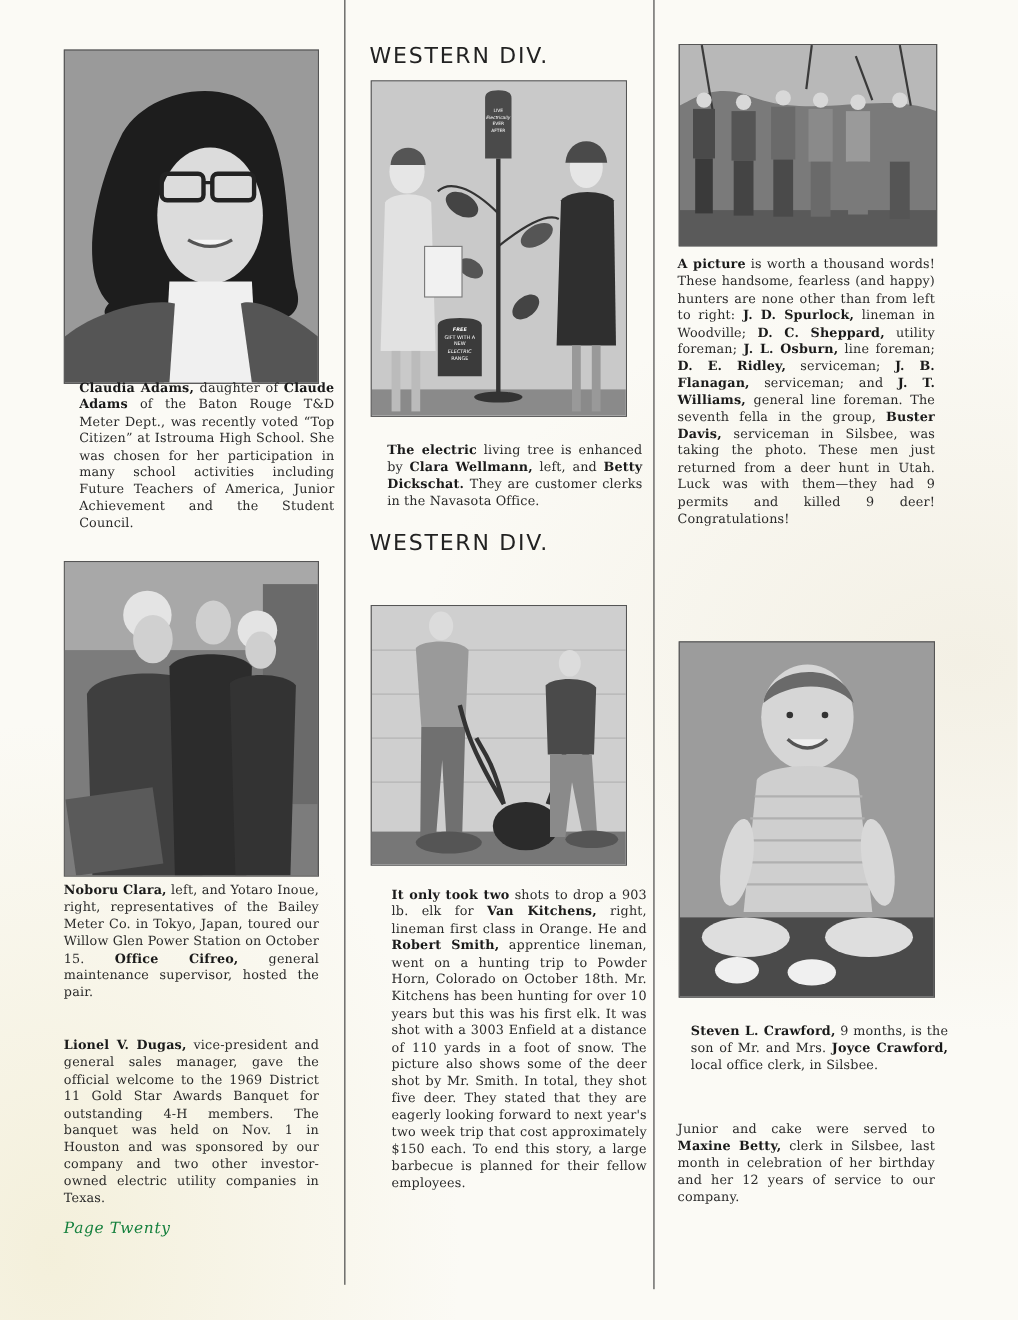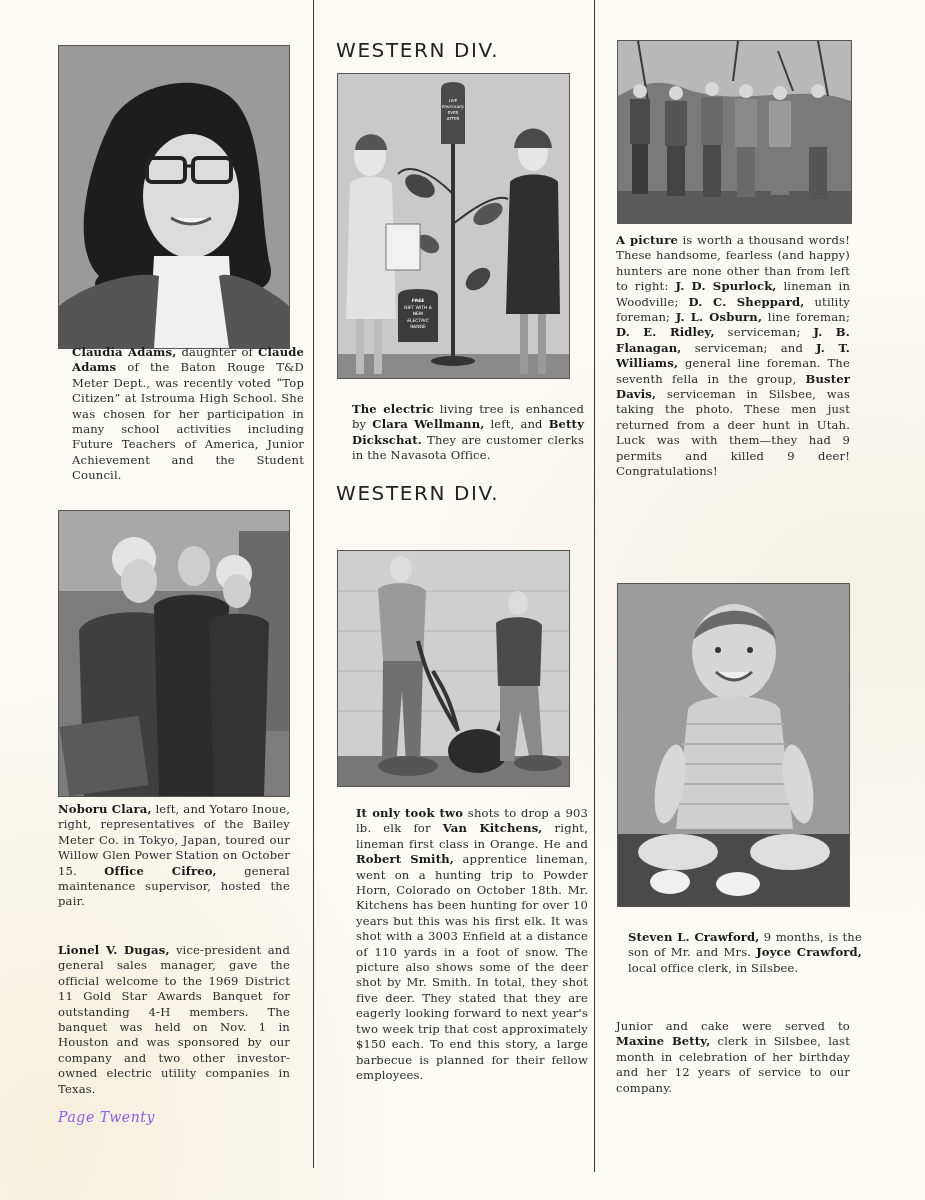--- a/index.html
+++ b/index.html
@@ -29,21 +29,21 @@
   }
   .caption b { font-weight:bold; color:#1a1a1a; }
   .div-head {
     position:absolute;
     font-family:"DejaVu Sans", "Liberation Sans", sans-serif;
     font-size:20px; letter-spacing:1.6px; color:#222;
   }
   .page-label {
     position:absolute; left:58px; top:1109px;
     font-family:"DejaVu Serif", serif; font-style:italic;
-    font-size:14px; letter-spacing:0.6px; color:#8b5cf6;
+    font-size:14px; letter-spacing:0.6px; color:#15803d;
   }
   svg { display:block; }
 </style>
 </head>
 <body>
 
 <div class="page-tint"></div>
 
 <div class="rule" style="left:313px;height:1168px;"></div>
 <div class="rule" style="left:594px;height:1172px;"></div>

